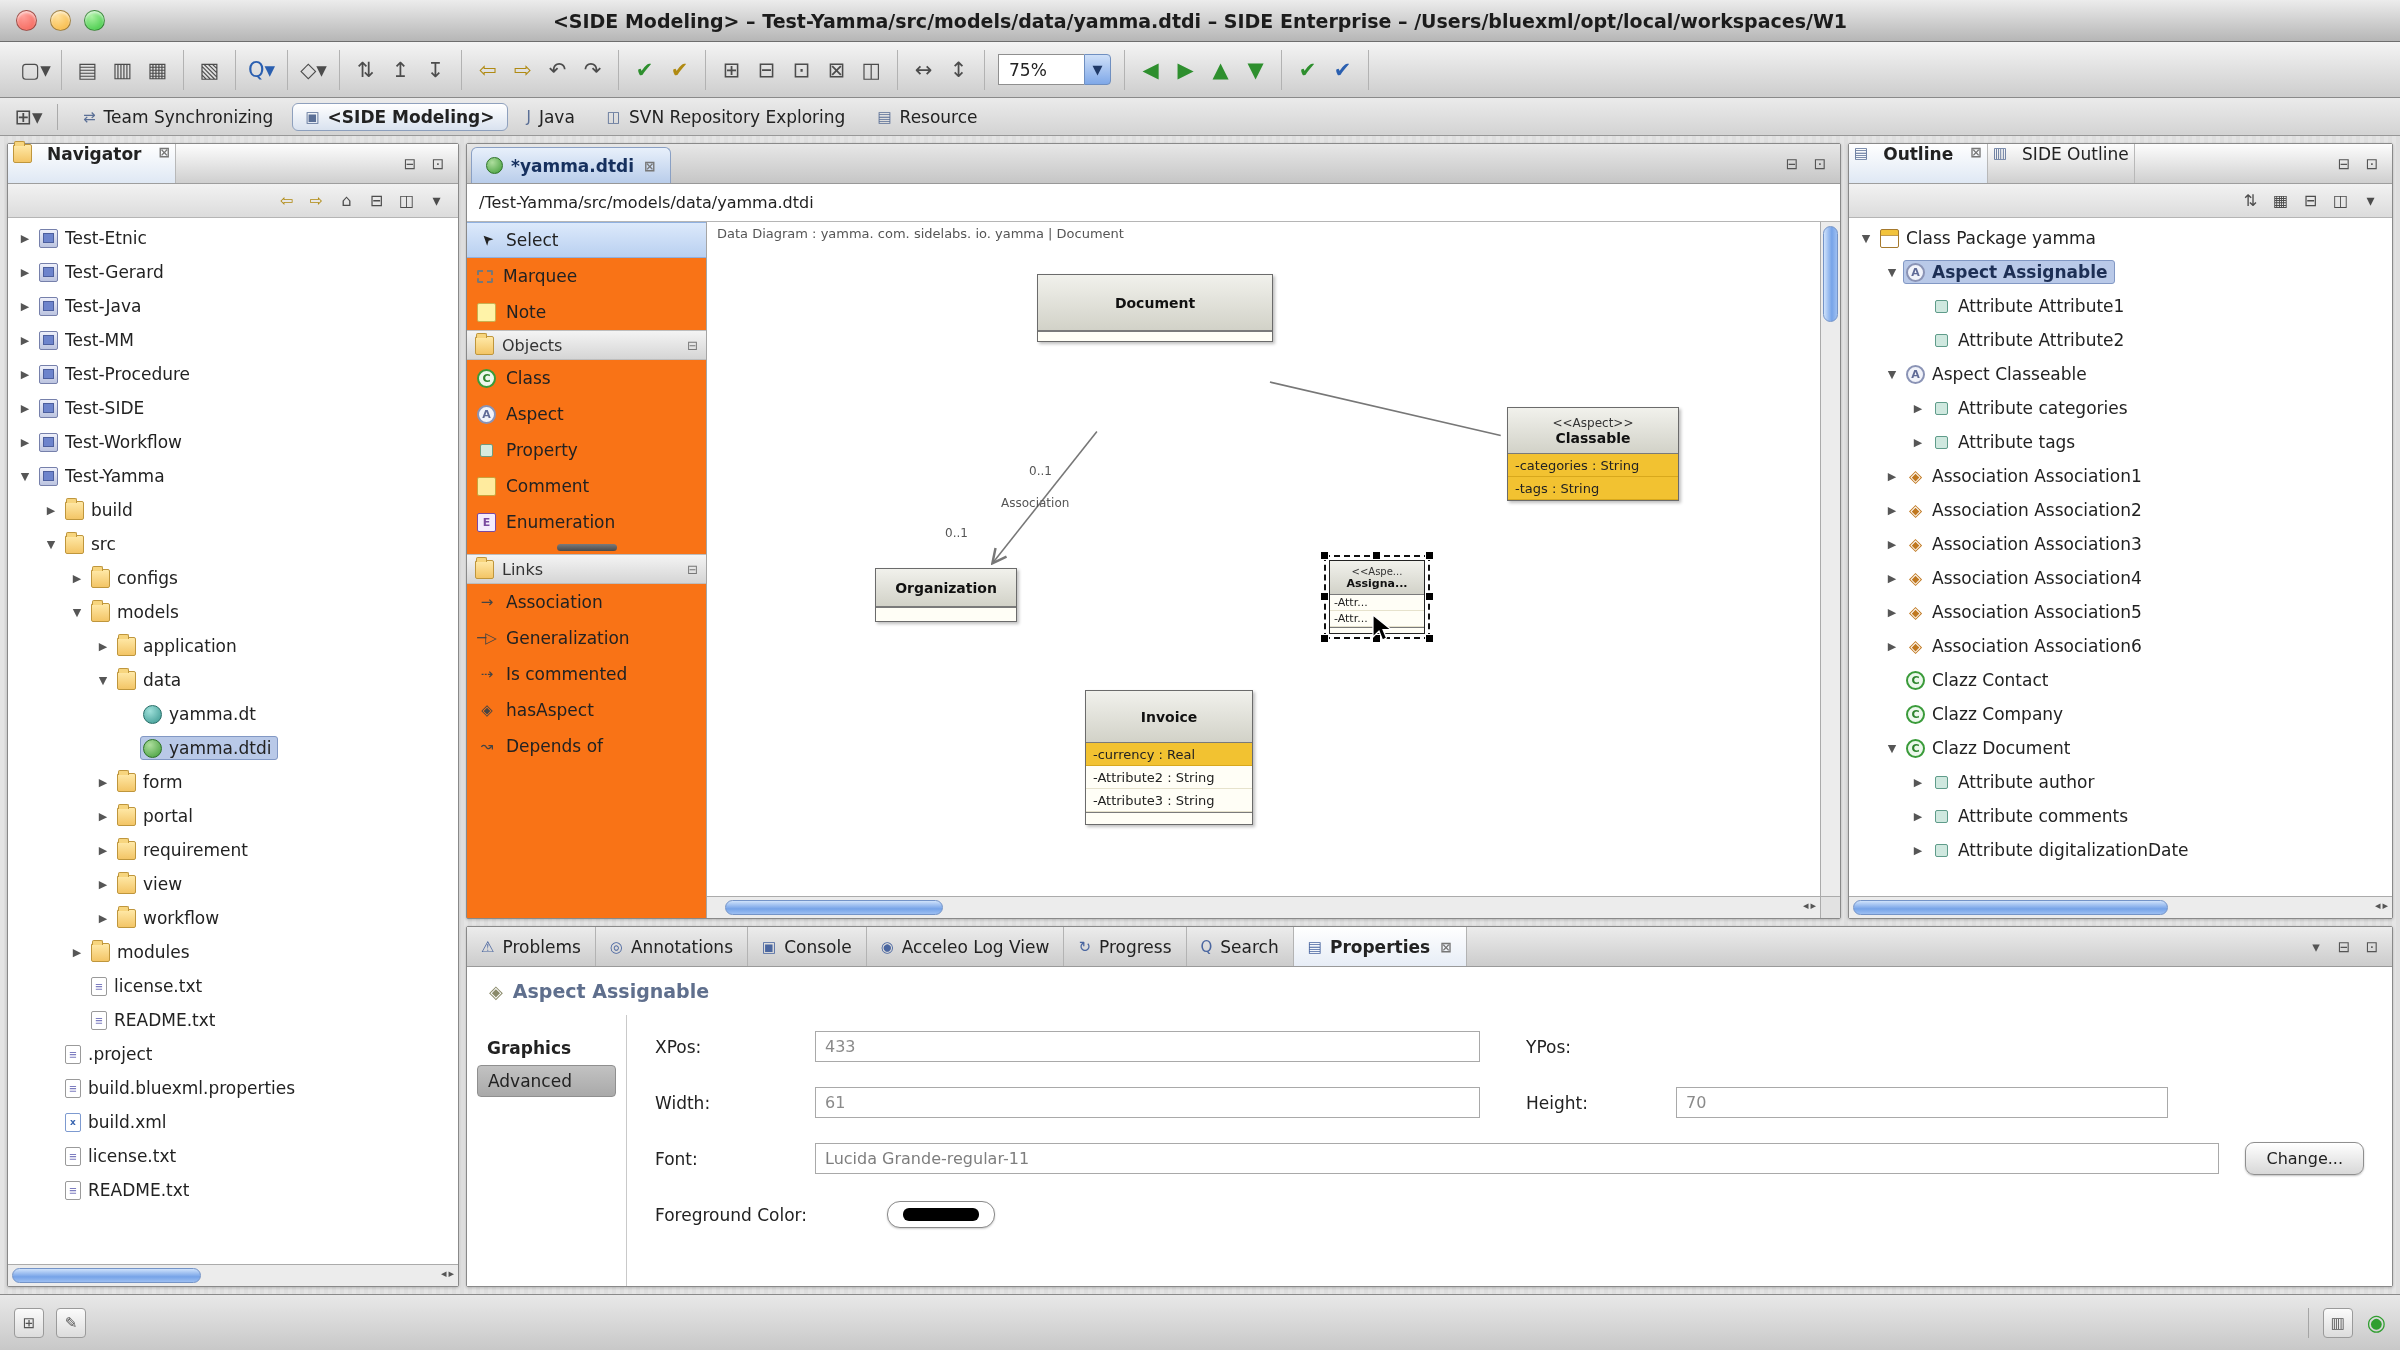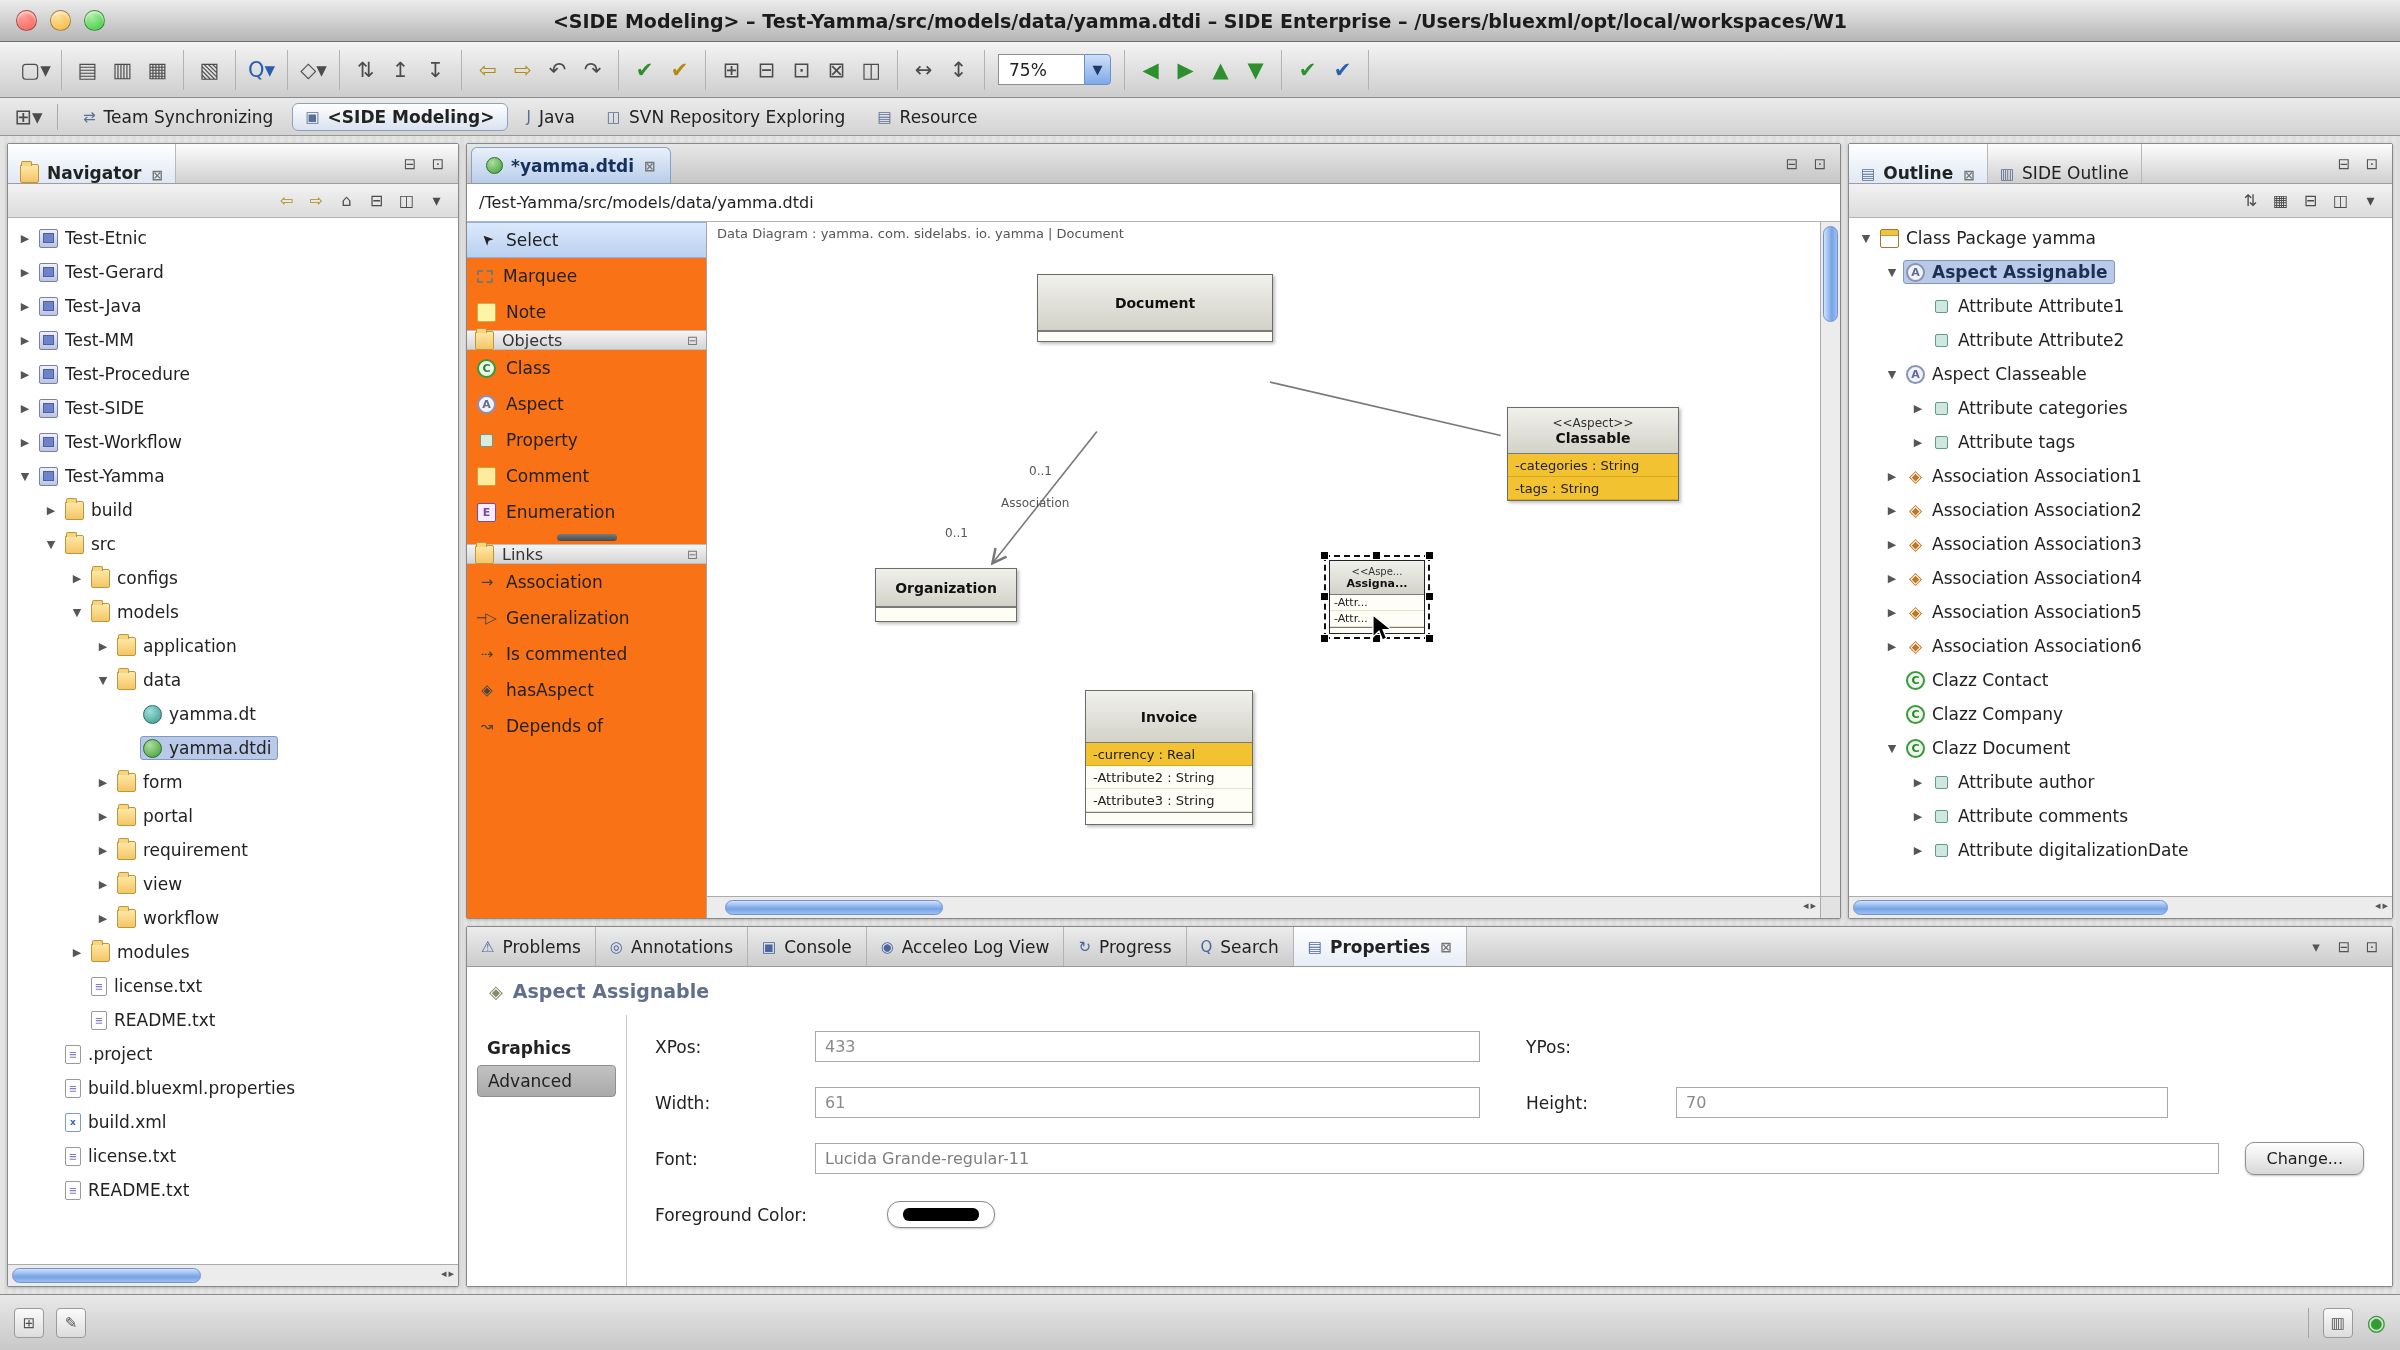--- a/index.html
+++ b/index.html
@@ -28,21 +28,21 @@
   .pbar{height:38px;flex:none;background:linear-gradient(#ebebeb,#d3d3d3);border-bottom:1px solid #979797;
         display:flex;align-items:center;padding:0 12px;gap:6px;font-size:17px;}
   .pbar .sep{width:1px;height:26px;background:#aaa;margin:0 6px;}
   .persp{display:flex;align-items:center;gap:8px;padding:3px 12px;border-radius:6px;border:1px solid transparent;white-space:nowrap;}
   .persp.active{background:linear-gradient(#ffffff,#d9e2ef);border-color:#8ea0bd;font-weight:bold;}
   .pico{font-size:15px;color:#5a6f96;}
   
   .workbench{flex:1;display:flex;padding:7px;gap:7px;min-height:0;}
   .panel{background:#fff;border:1px solid #898989;border-radius:2px;display:flex;flex-direction:column;min-width:0;min-height:0;box-shadow:0 1px 3px rgba(0,0,0,.2);}
   .view-header{height:40px;flex:none;background:linear-gradient(#fdfdfd,#cfcfcf);border-bottom:1px solid #9e9e9e;display:flex;align-items:stretch;}
-  .view-tab{display:flex;align-items:flex-end;gap:8px;padding:0 12px;font-size:17px;border-right:1px solid #b8b8b8;white-space:nowrap;}
+  .view-tab{display:flex;align-items:flex-start;gap:15px;padding:0 5px;font-size:17px;border-right:1px solid #b8b8b8;white-space:nowrap;}
   .view-tab.active{background:linear-gradient(#ffffff,#dfe8f4);font-weight:bold;}
   .vh-spacer{flex:1;}
   .vh-icons{display:flex;align-items:center;gap:4px;padding:0 8px;}
   .vh-icons .tbi{min-width:24px;height:24px;font-size:15px;color:#555;}
   .view-toolbar{height:34px;flex:none;background:linear-gradient(#f2f2f2,#dcdcdc);border-bottom:1px solid #b5b5b5;display:flex;align-items:center;justify-content:flex-end;padding:0 8px;gap:3px;}
   .view-toolbar .tbi{min-width:27px;height:26px;font-size:16px;}
   .close-x{font-size:14px;color:#777;margin-left:2px;}
   
   .tree{flex:1;overflow:hidden;background:#fff;padding-top:3px;}
   .tree-row{height:34px;display:flex;align-items:center;white-space:nowrap;font-size:17px;}
@@ -87,21 +87,21 @@
   .editor-row{display:flex;gap:7px;height:776px;flex:none;min-width:0;}
   .editor-panel{flex:1;}
   .etabbar{height:40px;flex:none;background:linear-gradient(#e7e7e7,#c6c6c6);border-bottom:1px solid #989898;display:flex;align-items:stretch;}
   .etab{display:flex;align-items:center;gap:8px;padding:0 14px;font-size:17px;font-weight:bold;color:#16305e;
         background:linear-gradient(#e8f0fb,#b9cdea);border-right:1px solid #8aa0c4;border-radius:6px 6px 0 0;margin:3px 0 0 4px;border:1px solid #8aa0c4;border-bottom:none;}
   .breadcrumb{height:38px;flex:none;background:#fff;border-bottom:1px solid #b5b5b5;display:flex;align-items:center;padding:0 12px;font-size:16px;color:#222;}
   .editor-body{flex:1;display:flex;min-height:0;}
   .palette{width:240px;flex:none;border-right:1px solid #a5a5a5;background:#f97316;display:flex;flex-direction:column;overflow:hidden;text-align:right;}
   .pal-row{height:36px;display:flex;align-items:center;gap:10px;padding:0 10px;font-size:17px;white-space:nowrap;}
   .pal-row.active{background:linear-gradient(#dce9fb,#b9d0f0);border-top:1px solid #8fb0e0;border-bottom:1px solid #8fb0e0;}
-  .pal-header{height:20px;display:flex;align-items:center;gap:8px;padding:0 8px;font-size:16px;color:#333;
+  .pal-header{height:30px;display:flex;align-items:center;gap:8px;padding:0 8px;font-size:16px;color:#333;
               background:linear-gradient(#f4f4f4,#d5d5d5);border-top:1px solid #bdbdbd;border-bottom:1px solid #bdbdbd;}
   .pal-header .pin{margin-left:auto;color:#777;font-size:13px;}
   .pal-overflow{height:14px;display:flex;align-items:center;justify-content:center;}
   .pal-overflow i{display:block;width:60px;height:7px;border-radius:4px;background:linear-gradient(#7a7a7a,#4a4a4a);}
   .canvas-wrap{flex:1;position:relative;background:#fff;min-width:0;}
   .canvas-content{position:absolute;left:0;top:0;right:20px;bottom:22px;overflow:hidden;background:#fff;}
   .diag-header{position:absolute;left:10px;top:4px;font-size:13px;color:#555;white-space:nowrap;}
   .edges{position:absolute;left:0;top:0;width:100%;height:100%;}
   .uml{position:absolute;background:#fffef6;border:1px solid #6b6b6b;box-shadow:2px 2px 3px rgba(0,0,0,.25);font-size:13px;}
   .uml-h{display:flex;flex-direction:column;align-items:center;justify-content:center;background:linear-gradient(#f1f1ec,#d2d2c8);border-bottom:1px solid #7a7a7a;}

